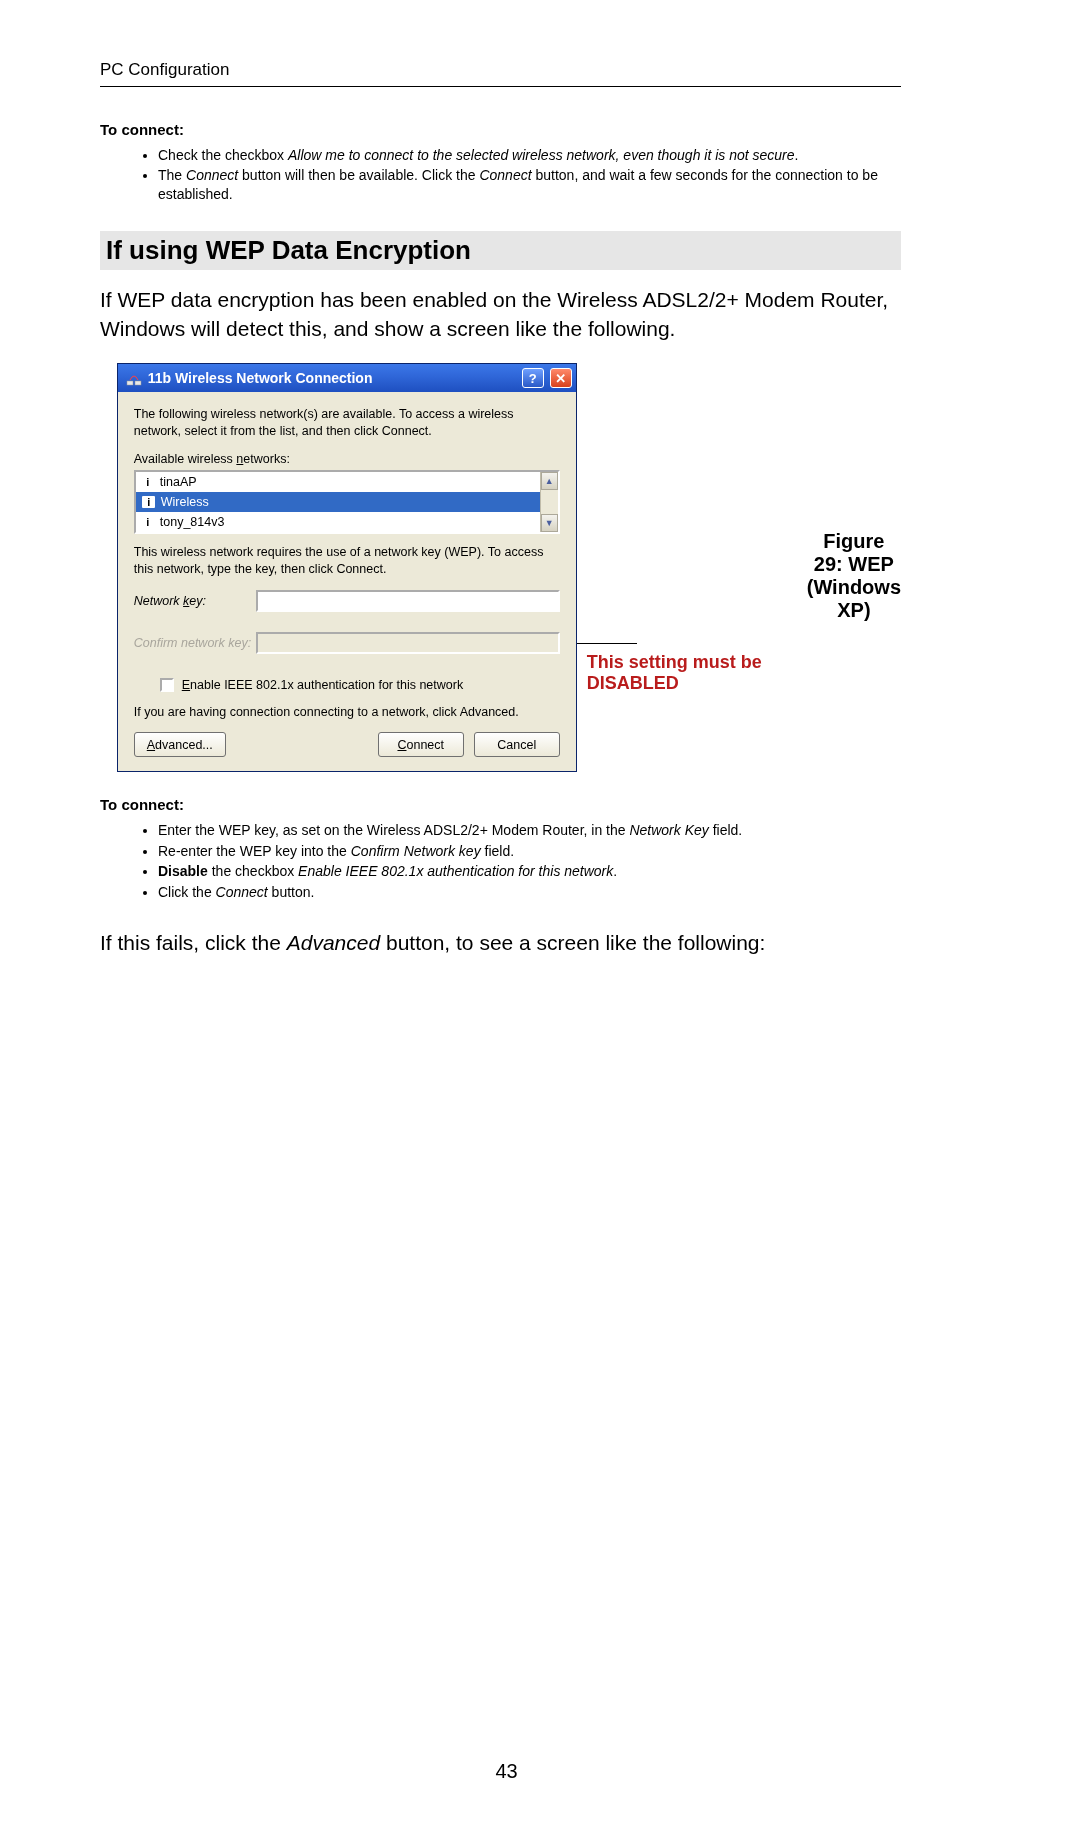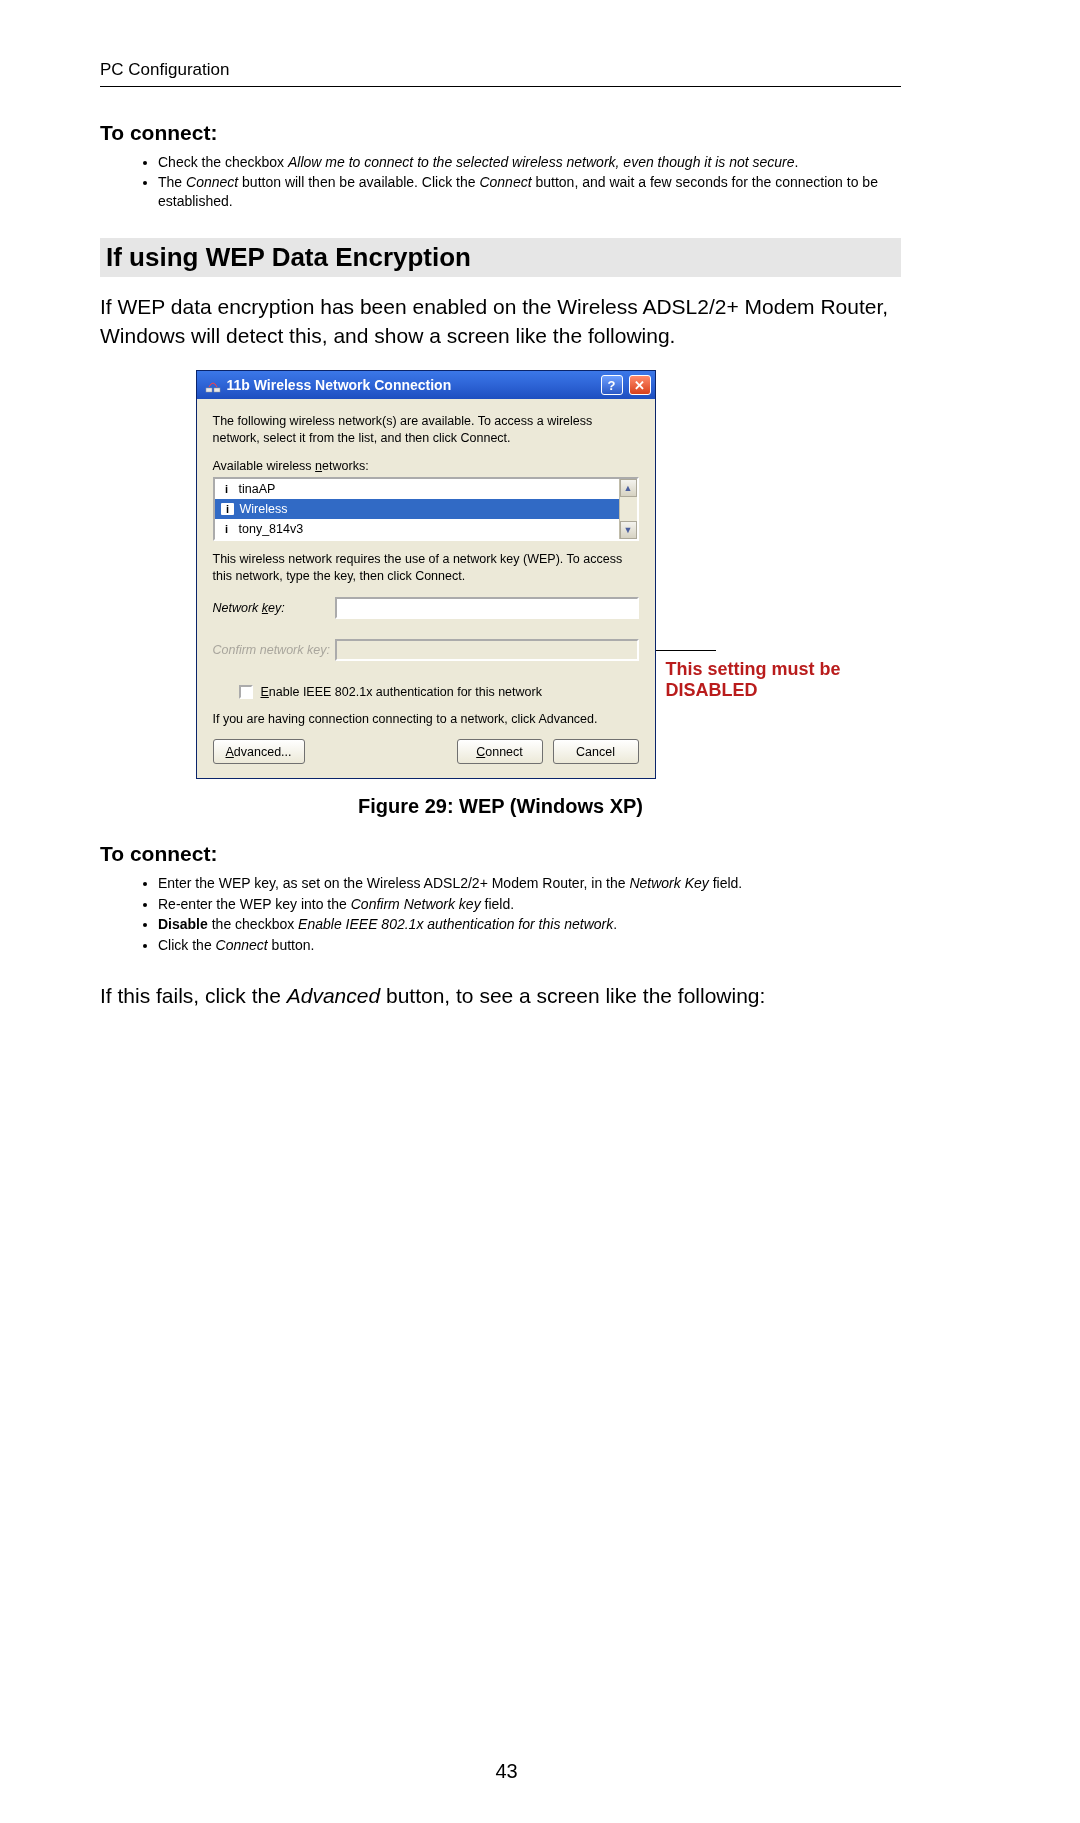--- a/index.html
+++ b/index.html
@@ -12,21 +12,21 @@
       color: #000;
     }
     .page-header {
       font-size: 17px;
       color: #000;
       padding-bottom: 6px;
       border-bottom: 1.5px solid #000;
       margin-bottom: 34px;
     }
     .subhead-bold {
-      font-size: 21px;
+      font-size: 15px;
       font-weight: bold;
       margin-bottom: 8px;
     }
     ul.bullets {
       list-style: disc;
       padding-left: 58px;
       margin-bottom: 28px;
     }
     ul.bullets li {
       font-size: 14px;
@@ -43,24 +43,25 @@
       margin-bottom: 16px;
     }
     .body-p {
       font-size: 21px;
       line-height: 1.35;
       margin-bottom: 20px;
     }
     .figure-wrap {
       width: 100%;
       display: flex;
-      flex-direction: column;
+      flex-direction: row;
       align-items: center;
       margin: 8px 0 24px 0;
       position: relative;
+      justify-content: flex-end;
     }
     .figure-caption {
       font-size: 20px;
       font-weight: bold;
       margin-top: 16px;
       text-align: center;
     }
     .page-number {
       position: absolute;
       bottom: 40px;

